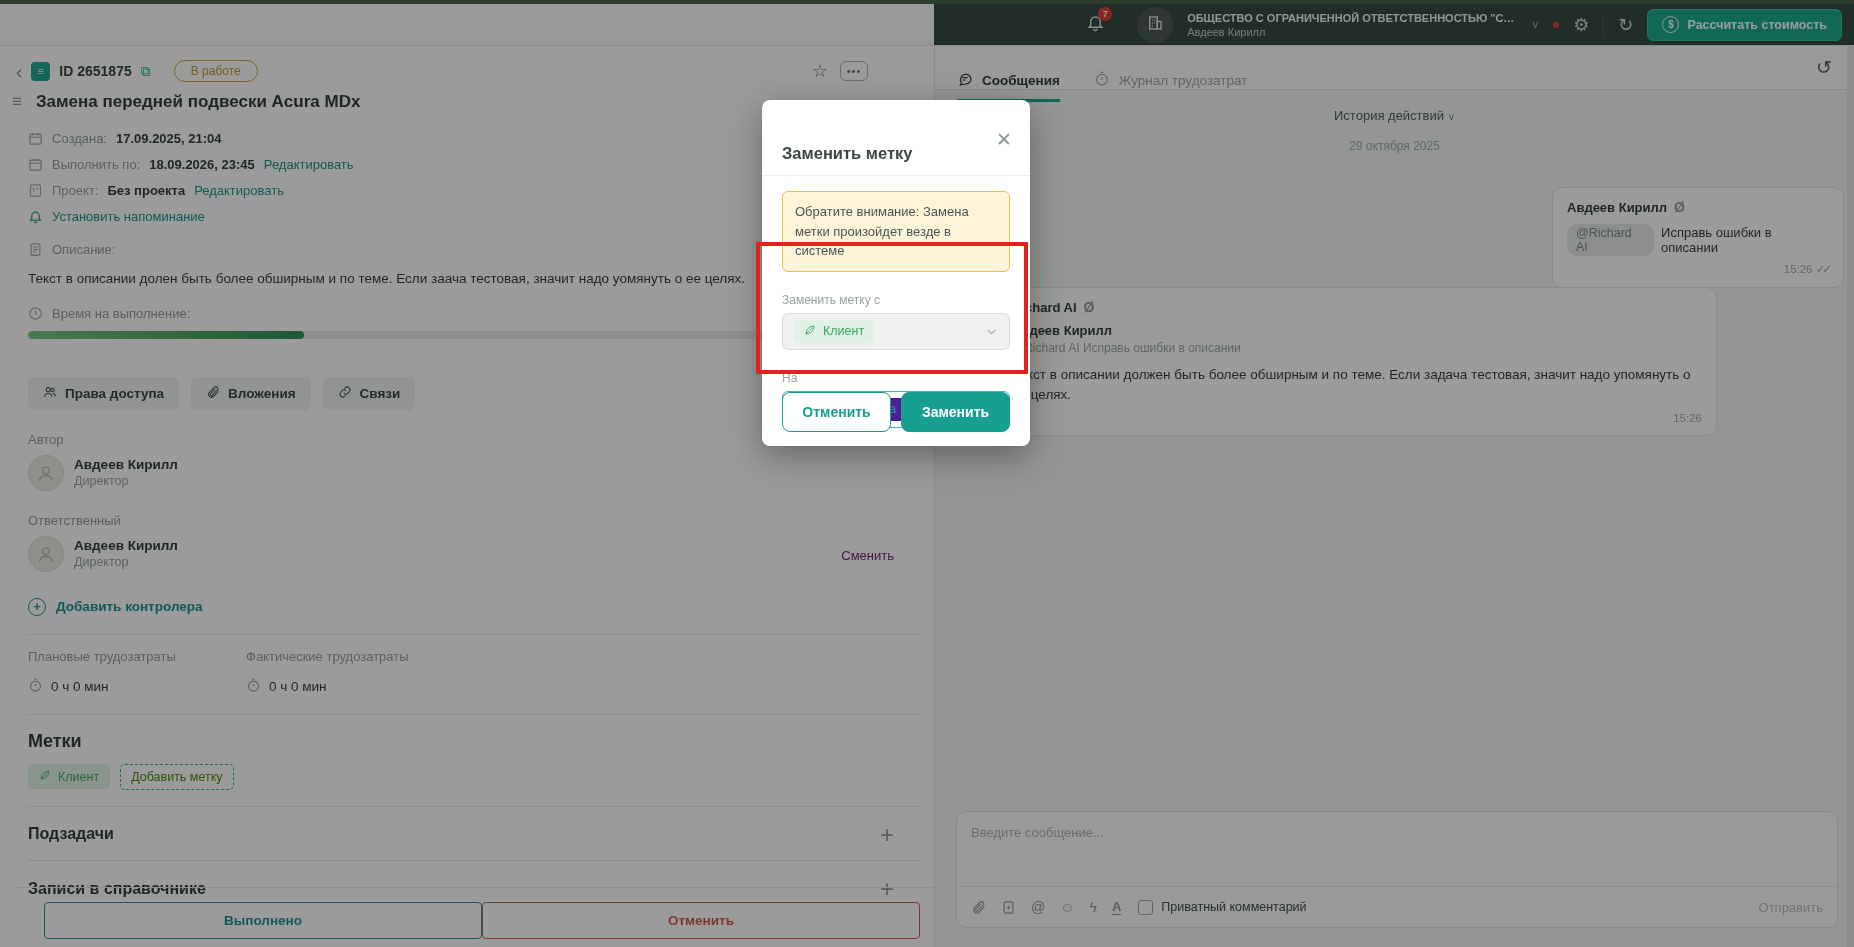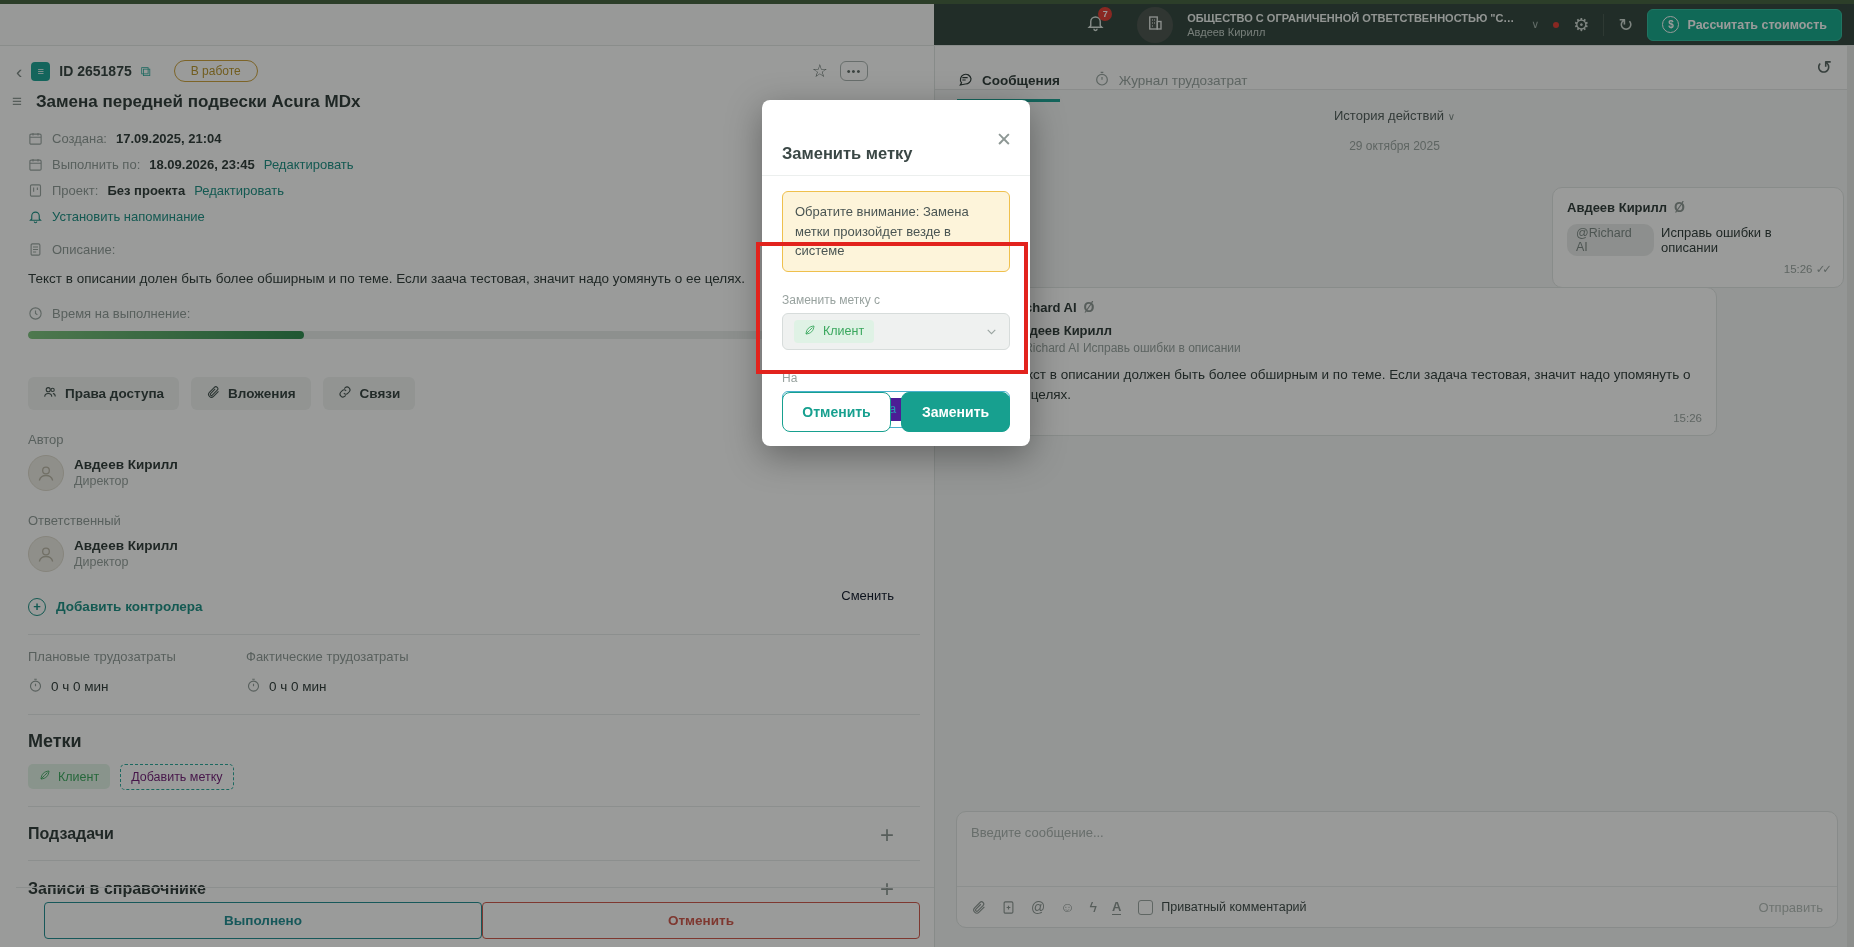--- a/index.html
+++ b/index.html
@@ -55,34 +55,34 @@
   .progress-fill { height:100%; background:linear-gradient(90deg,#7ec47f,#2e8b4f); border-radius:4px; }
   .chips { display:flex; gap:12px; padding:38px 28px 0 28px; }
   .chip { display:flex; align-items:center; gap:8px; background:#f1f3f2; border-radius:6px; padding:8px 15px; font-size:13.5px; font-weight:700; color:#33403e; cursor:pointer; }
   .chip svg { width:14px; height:14px; stroke:#42504d; }
   .sect-label { font-size:13px; color:#8f9a97; padding:22px 28px 0 28px; }
   .person { display:flex; align-items:center; gap:10px; padding:8px 28px 0 28px; position:relative; }
   .avatar { width:36px; height:36px; border-radius:50%; background:#edebe4; border:1px solid #ddd9cd; display:flex; align-items:center; justify-content:center; }
   .avatar svg { width:20px; height:20px; stroke:#b9b5a6; }
   .p-name { font-size:13.5px; font-weight:700; color:#2e3a38; }
   .p-role { font-size:12.5px; color:#939e9b; margin-top:2px; }
-  .change-link { position:absolute; right:40px; top:20px; color:#0f172a; font-size:13px; cursor:pointer;margin-top:40px; }
+  .change-link { position:absolute; right:40px; top:20px; color:#701a75; font-size:13px; cursor:pointer; }
   .add-controller { display:flex; align-items:center; gap:10px; padding:26px 28px 0 28px; color:#1b8f84; font-size:13.5px; font-weight:600; cursor:pointer; }
   .plus-circle { width:18px; height:18px; border:1.4px solid #1b8f84; border-radius:50%; display:flex; align-items:center; justify-content:center; font-size:13px; }
   .hr { height:1px; background:#e8ebea; margin:18px 14px 0 28px; }
   .workloads { display:flex; padding:14px 28px 0 28px; }
   .wl-col { width:218px; }
   .wl-label { font-size:13px; color:#8f9a97; }
   .wl-val { display:flex; align-items:center; gap:8px; margin-top:14px; font-size:13.5px; color:#2e3a38; }
   .wl-val svg { width:15px; height:15px; stroke:#8f9a97; }
   .sect-title { font-size:18px; font-weight:700; color:#2e3a38; padding:16px 28px 0 28px; }
   .tags-row { display:flex; gap:10px; padding:12px 28px 0 28px; align-items:center; }
   .tag-green { display:flex; align-items:center; gap:7px; background:#e2f4e7; border-radius:5px; padding:5px 11px; font-size:12.5px; color:#3aa75e; }
   .tag-green svg { width:12px; height:12px; stroke:#3aa75e; }
-  .add-tag { border:1px dashed #2aa99c; border-radius:5px; padding:5px 10px; font-size:12.5px; color:#701a75; cursor:pointer; }
+  .add-tag { border:1px dashed #2aa99c; border-radius:5px; padding:5px 10px; font-size:12.5px; color:#4d7c0f; cursor:pointer; }
   .collapsible { display:flex; align-items:center; justify-content:space-between; padding:18px 40px 0 28px; }
   .collapsible .sect-title2 { font-size:16px; font-weight:700; color:#2e3a38; }
   .plus-ico { color:#8d9794; font-size:24px; font-weight:400; cursor:pointer; line-height:.8; }
   .t-actions { position:absolute; left:16px; right:0; bottom:8px; padding:14px 14px 0 28px; border-top:1px solid #e8ebea; display:flex; }
   .btn-done { flex:1; height:37px; border:1px solid #1f8d92; border-radius:4px; background:transparent; color:#1f8d92; font-size:13.5px; font-weight:700; cursor:pointer; font-family:inherit; }
   .btn-cancel-task { flex:1; height:37px; border:1px solid #d0564a; border-radius:4px; background:transparent; color:#d0564a; font-size:13.5px; font-weight:700; cursor:pointer; font-family:inherit; }
 
   
   .chat-panel { position:absolute; left:934px; top:46px; right:0; bottom:0; background:#f5f6f6; border-left:1px solid #dfe3e2; }
   .chat-tabs { position:absolute; left:0; right:0; top:0; height:44px; background:#fdfdfd; border-bottom:1px solid #e3e6e5; display:flex; align-items:center; padding:0 22px; gap:34px; }

